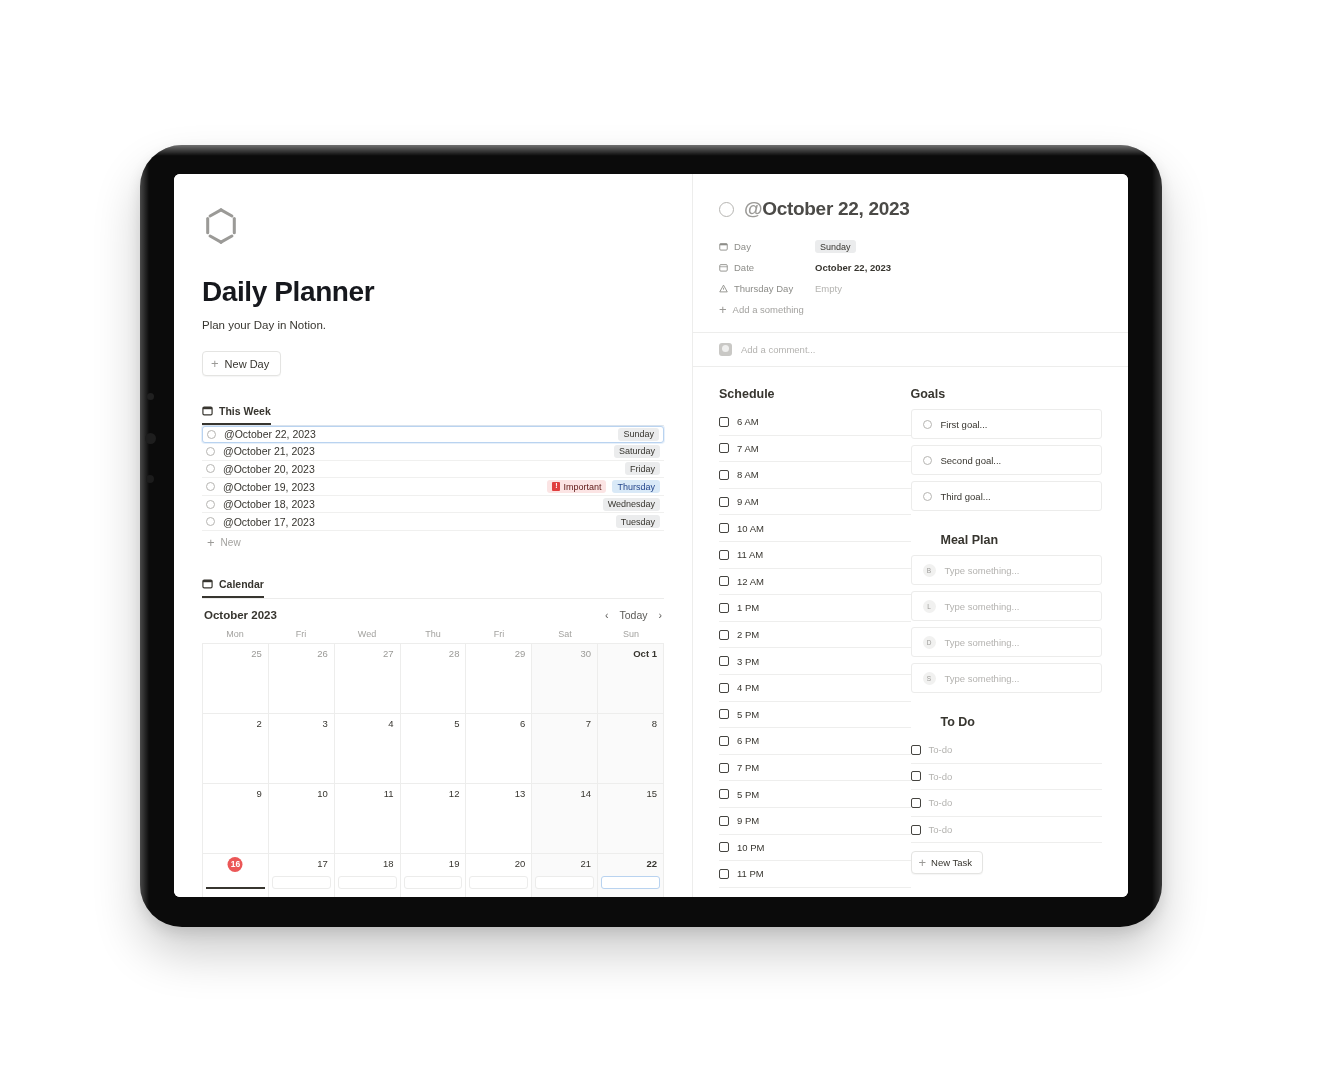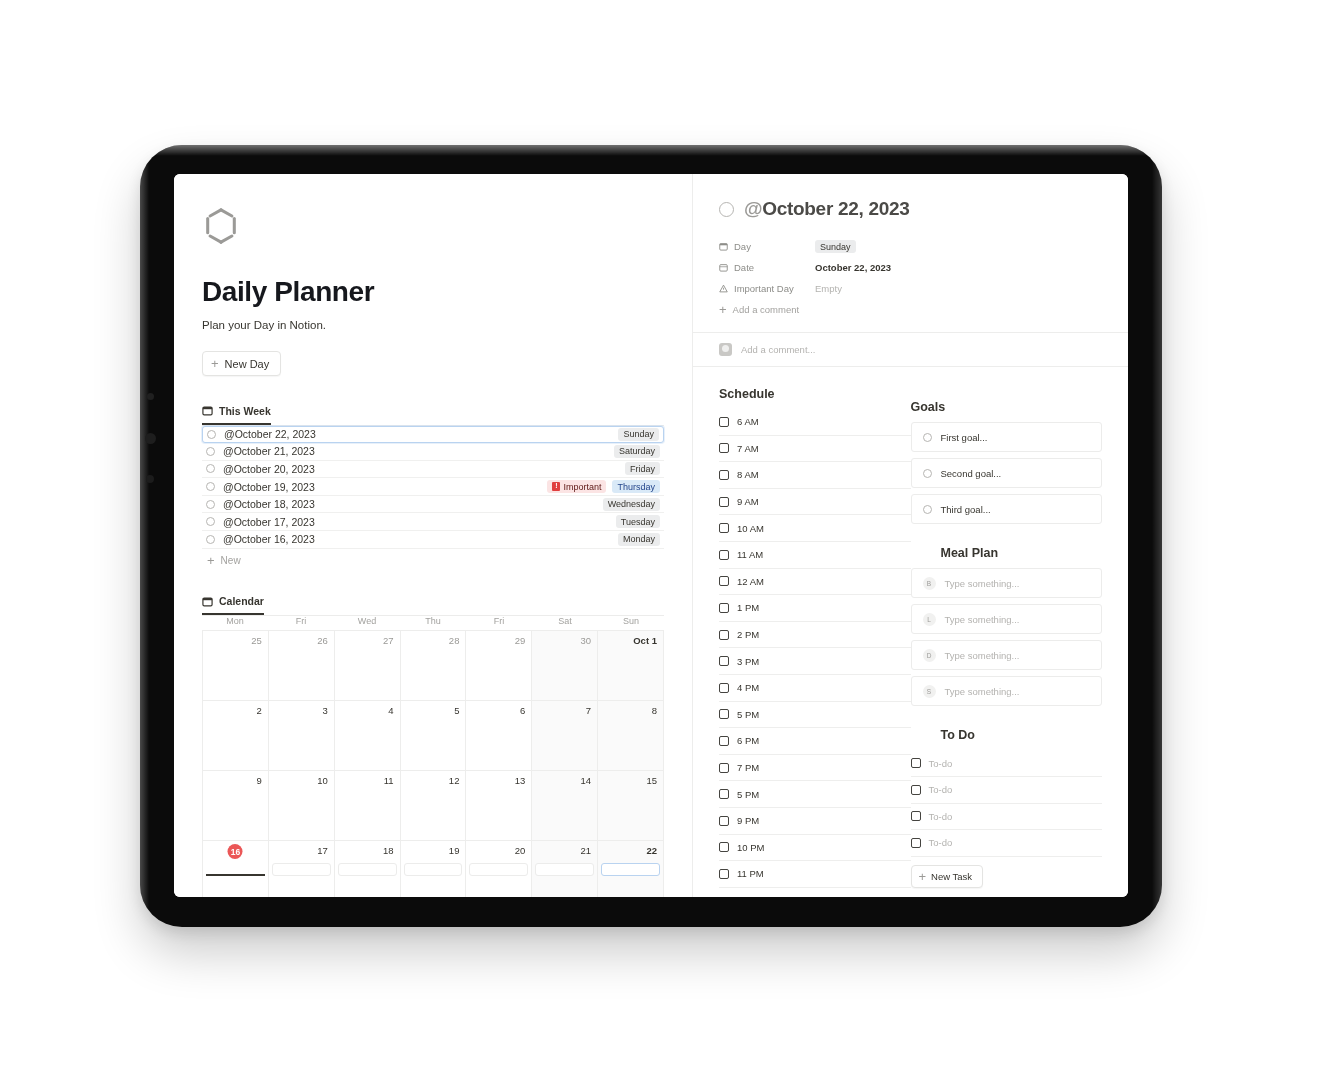--- a/index.html
+++ b/index.html
@@ -183,21 +183,21 @@
     border-top: 1px solid #ededec; border-bottom: 1px solid #ededec;
     display: flex; align-items: center; gap: 9px;
   }
   .avatar {
     width: 13px; height: 13px; border-radius: 3px;
     background: #c9c8c5; position: relative; overflow:hidden;
   }
   .avatar::after{content:"";position:absolute;left:3px;top:2px;width:7px;height:7px;border-radius:50%;background:#efefee;}
   .comment-ph { font-size: 9.5px; color: #b4b3b0; }
 
-  .cols { display: flex; margin-top: 20px; align-items: flex-end; }
+  .cols { display: flex; margin-top: 20px; }
   .col-left { width: 205px; }
   .col-right { width: 205px; }
 
   .sec-title { font-size: 12.5px; font-weight: bold; color: #37352f; margin-bottom: 8px; }
 
   .sched-row {
     display: flex; align-items: center; gap: 8px;
     height: 26.6px; border-bottom: 1px solid #eeeeed;
     font-size: 9.5px; color: #37352f;
   }
@@ -323,46 +323,47 @@
                   <span class="pill">Wednesday</span>
                 </div>
               </div>
               <div class="week-row">
                 <div class="row-circle"></div>
                 <span class="row-title">@October 17, 2023</span>
                 <div class="row-right">
                   <span class="pill">Tuesday</span>
                 </div>
               </div>
-              <div class="week-row">
-                <div class="row-circle"></div>
-                <span class="row-title">@October 16, 2023</span>
-                <div class="row-right">
-                  <span class="pill">Monday</span>
-                </div>
-              </div>
             </div>
 
           <div class="new-row">
             <span class="plus-glyph">+</span>
             <span>New</span>
           </div>
 
           
           <div class="cal-wrap">
             <div class="db-tabs">
               <div class="db-tab">
                 <svg class="tab-cal-icon" viewBox="0 0 12 12">
                   <rect x="1" y="2.2" width="10" height="8.6" rx="1.4" fill="none" stroke="#37352f" stroke-width="1.3"></rect>
                   <rect x="1" y="2.2" width="10" height="2.4" fill="#37352f"></rect>
                 </svg>
                 <span>Calendar</span>
               </div>
             </div>
 
+            <div class="cal-head-row">
+              <span class="cal-month">October 2023</span>
+              <span class="cal-nav">
+                <span class="cal-arrow">‹</span>
+                <span>Today</span>
+                <span class="cal-arrow">›</span>
+              </span>
+            </div>
 
             <div class="cal-dow" id="cal-dow">
                 <div>Mon</div>
                 <div>Fri</div>
                 <div>Wed</div>
                 <div>Thu</div>
                 <div>Fri</div>
                 <div>Sat</div>
                 <div>Sun</div>
               </div>
@@ -495,29 +496,29 @@
                   <span>Date</span>
                 </div>
                 <span class="prop-val" style="font-weight: bold;">October 22, 2023</span>
               </div>
               <div class="prop-row">
                 <div class="prop-label">
                   <span class="mini-ico"><svg viewBox="0 0 12 12">
                       <path d="M6 1.5 L11 10.5 L1 10.5 Z" fill="none" stroke="#8d8d89" stroke-width="1.2" stroke-linejoin="round"></path>
                       <line x1="6" y1="5" x2="6" y2="7.6" stroke="#8d8d89" stroke-width="1.1"></line>
                     </svg></span>
-                  <span>Important Day</span>
+                  <span>Thursday Day</span>
                 </div>
                 <span class="prop-val empty">Empty</span>
               </div>
             </div>
 
           <div class="add-prop">
             <span class="plus-glyph">+</span>
-            <span>Add a comment</span>
+            <span>Add a something</span>
           </div>
 
           <div class="comment-bar">
             <div class="avatar"></div>
             <span class="comment-ph">Add a comment...</span>
           </div>
 
           <div class="cols">
 
             <div class="col-left">

